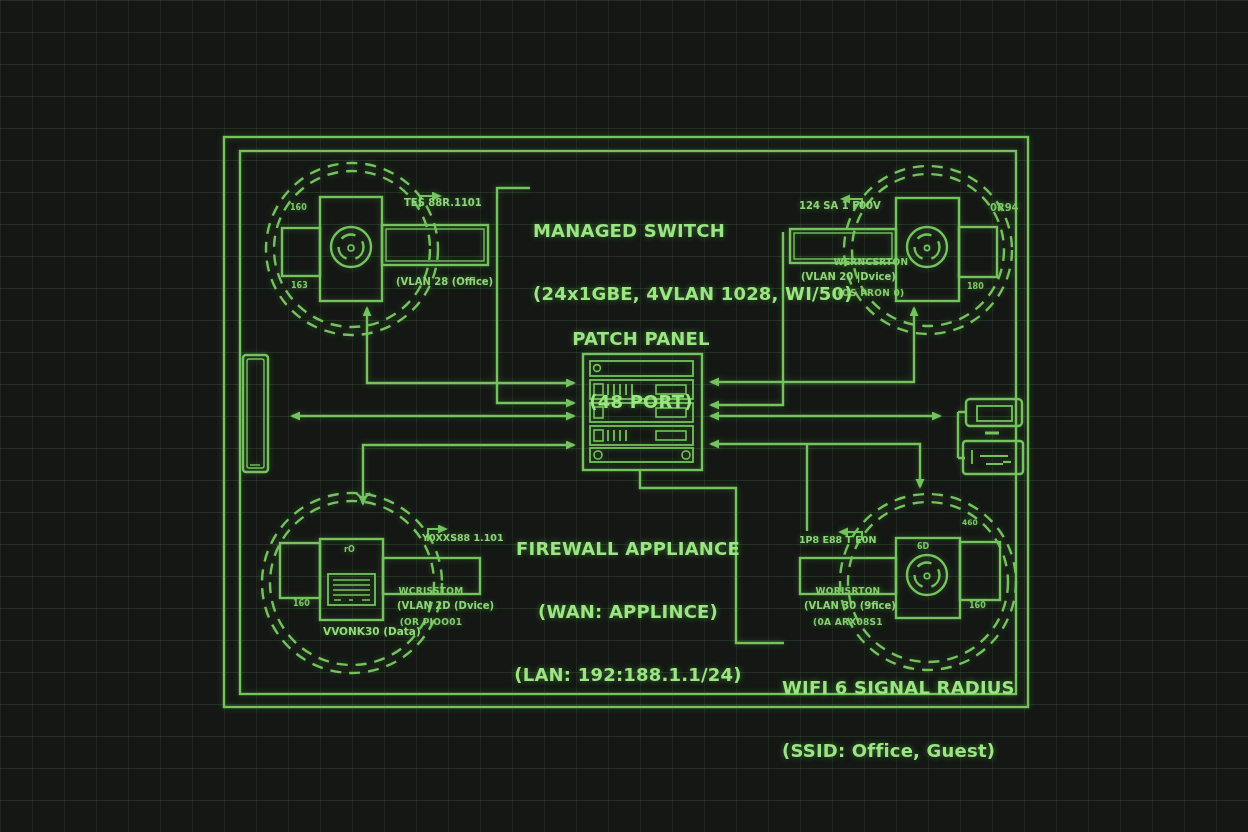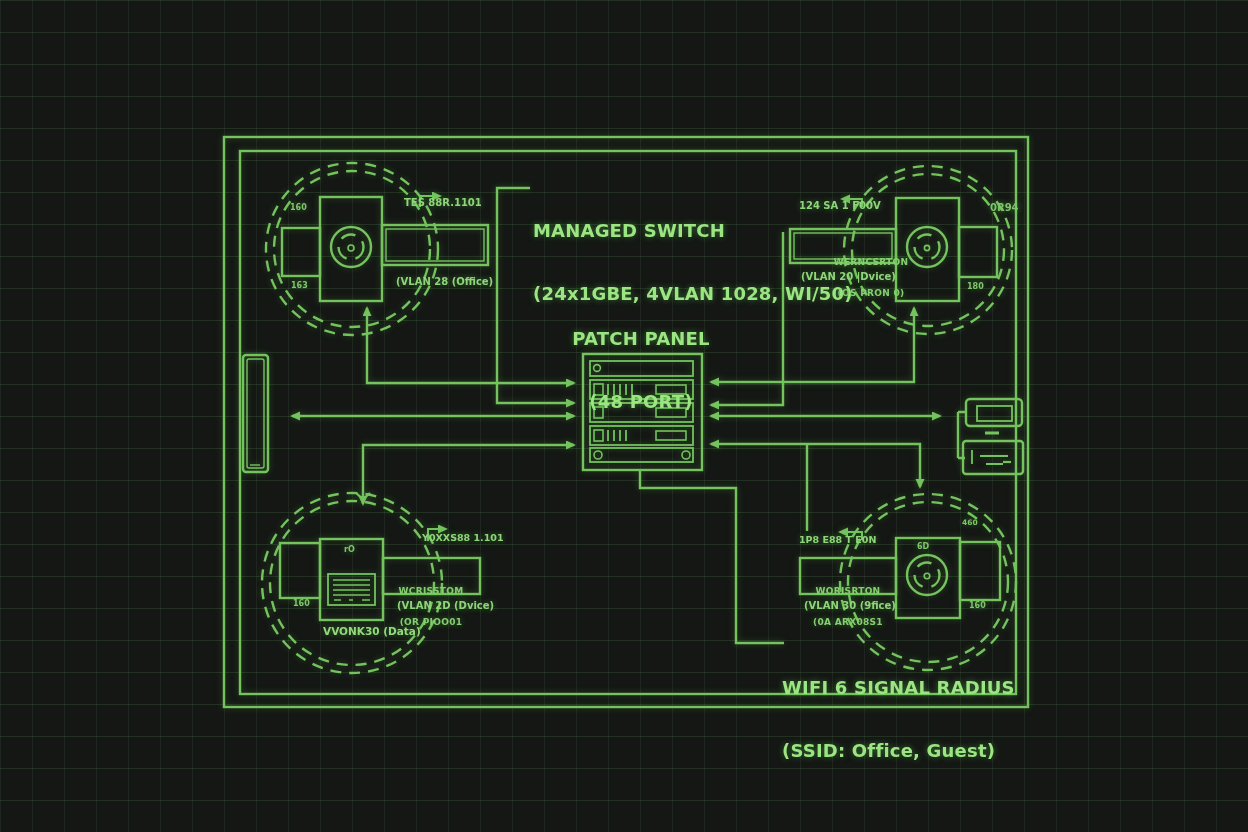--- a/index.html
+++ b/index.html
@@ -165,20 +165,25 @@
   <div class="lbl callout" style="left:533px;top:178px;">
     <div>MANAGED SWITCH</div>
     <div>(24x1GBE, 4VLAN 1028, WI/50)</div>
   </div>
 
   <div class="lbl callout center" style="left:561px;top:286px;width:160px;">
     <div>PATCH PANEL</div>
     <div>(48 PORT)</div>
   </div>
 
+  <div class="lbl callout center" style="left:513px;top:496px;width:230px;">
+    <div>FIREWALL APPLIANCE</div>
+    <div>(WAN: APPLINCE)</div>
+    <div>(LAN: 192:188.1.1/24)</div>
+  </div>
 
   <div class="lbl callout center" style="left:782px;top:635px;width:192px;">
     <div>WIFI 6 SIGNAL RADIUS</div>
     <div>(SSID: Office, Guest)</div>
   </div>
 
   <div class="lbl ip" style="left:404px;top:197px;">TES 88R.1101</div>
   <div class="lbl vlan" style="left:396px;top:276px;">(VLAN 28 (Office)</div>
   <div class="lbl micro" style="left:290px;top:203px;">160</div>
   <div class="lbl micro" style="left:291px;top:281px;">163</div>

